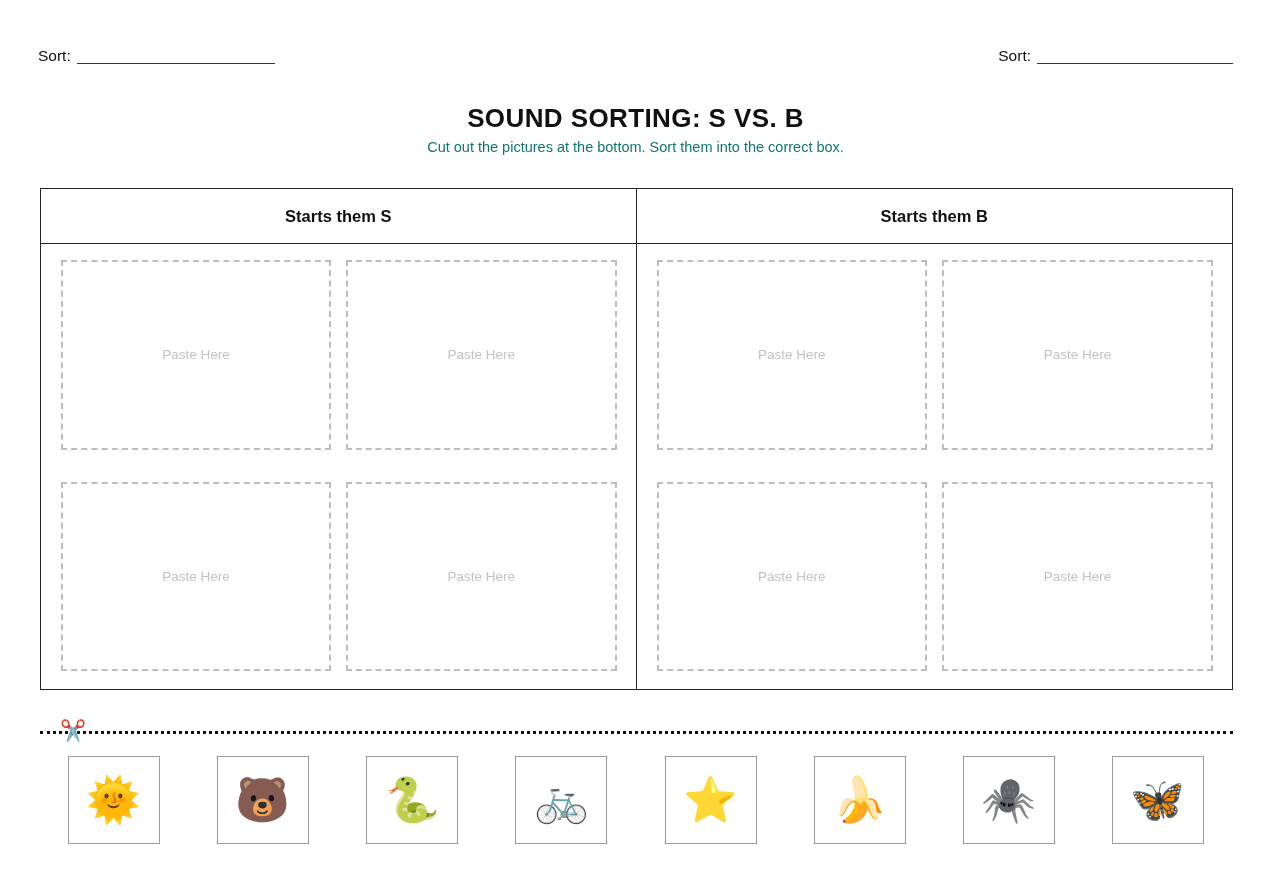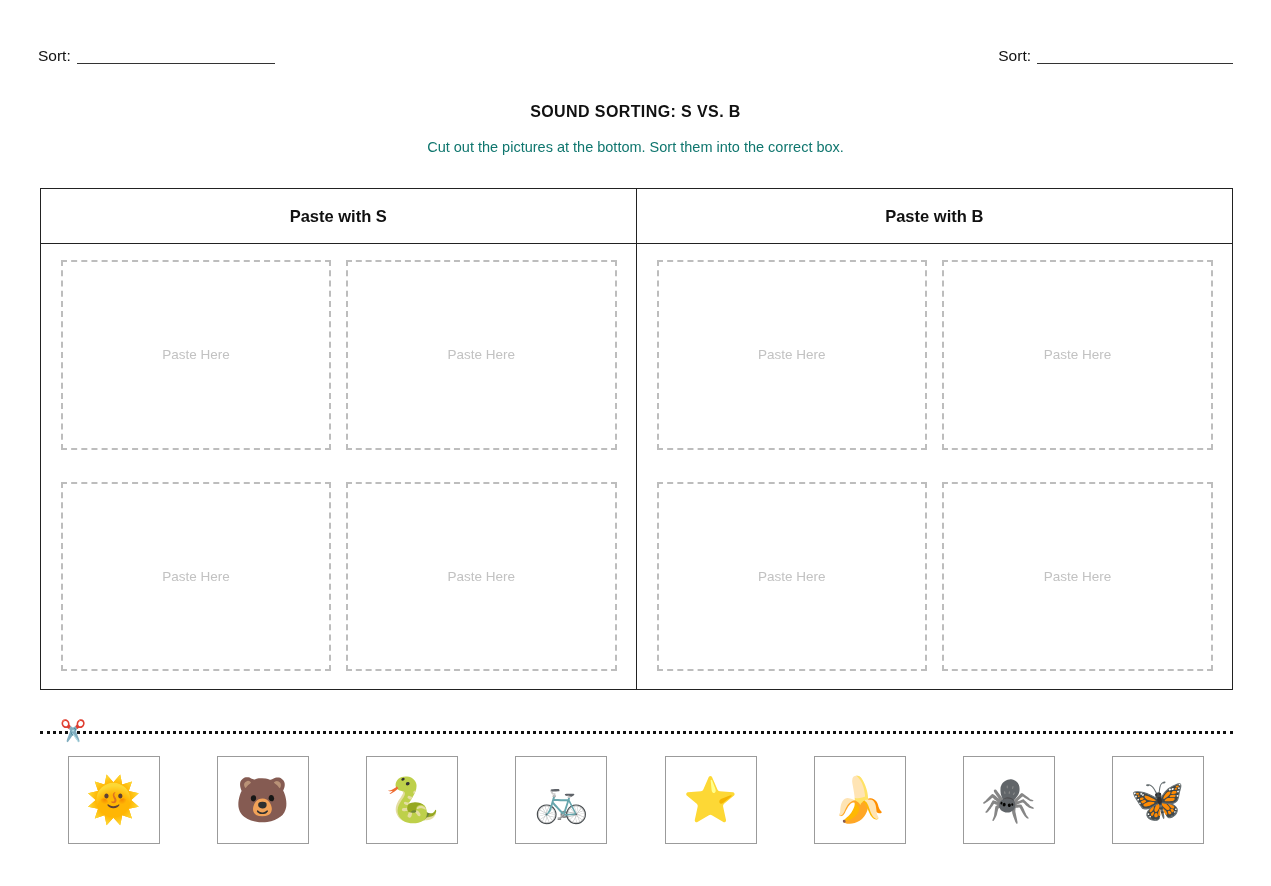--- a/index.html
+++ b/index.html
@@ -47,21 +47,21 @@
   .name-line { width: 198px; }
   .date-line { width: 196px; }
 
   
   .title {
     position: absolute;
     top: 103px;
     left: 0;
     width: 100%;
     text-align: center;
-    font-size: 16px;
+    font-size: 26px;
     font-weight: bold;
     letter-spacing: 0.4px;
     color: #111;
   }
   .subtitle {
     position: absolute;
     top: 139px;
     left: 0;
     width: 100%;
     text-align: center;
@@ -172,39 +172,39 @@
     <span class="field-line date-line"></span>
   </div>
 </div>
 
 <div class="title">SOUND SORTING: S VS. B</div>
 <div class="subtitle">Cut out the pictures at the bottom. Sort them into the correct box.</div>
 
 <div class="sort-table">
 
   <div class="sort-col left">
-    <div class="col-header">Paste with S</div>
+    <div class="col-header">Starts them S</div>
     <div class="col-body">
       <div class="paste-box">
         <span>Paste Here</span>
       </div>
       <div class="paste-box">
         <span>Paste Here</span>
       </div>
       <div class="paste-box">
         <span>Paste Here</span>
       </div>
       <div class="paste-box">
         <span>Paste Here</span>
       </div>
     </div>
   </div>
 
   <div class="sort-col right">
-    <div class="col-header">Paste with B</div>
+    <div class="col-header">Starts them B</div>
     <div class="col-body">
       <div class="paste-box">
         <span>Paste Here</span>
       </div>
       <div class="paste-box">
         <span>Paste Here</span>
       </div>
       <div class="paste-box">
         <span>Paste Here</span>
       </div>

